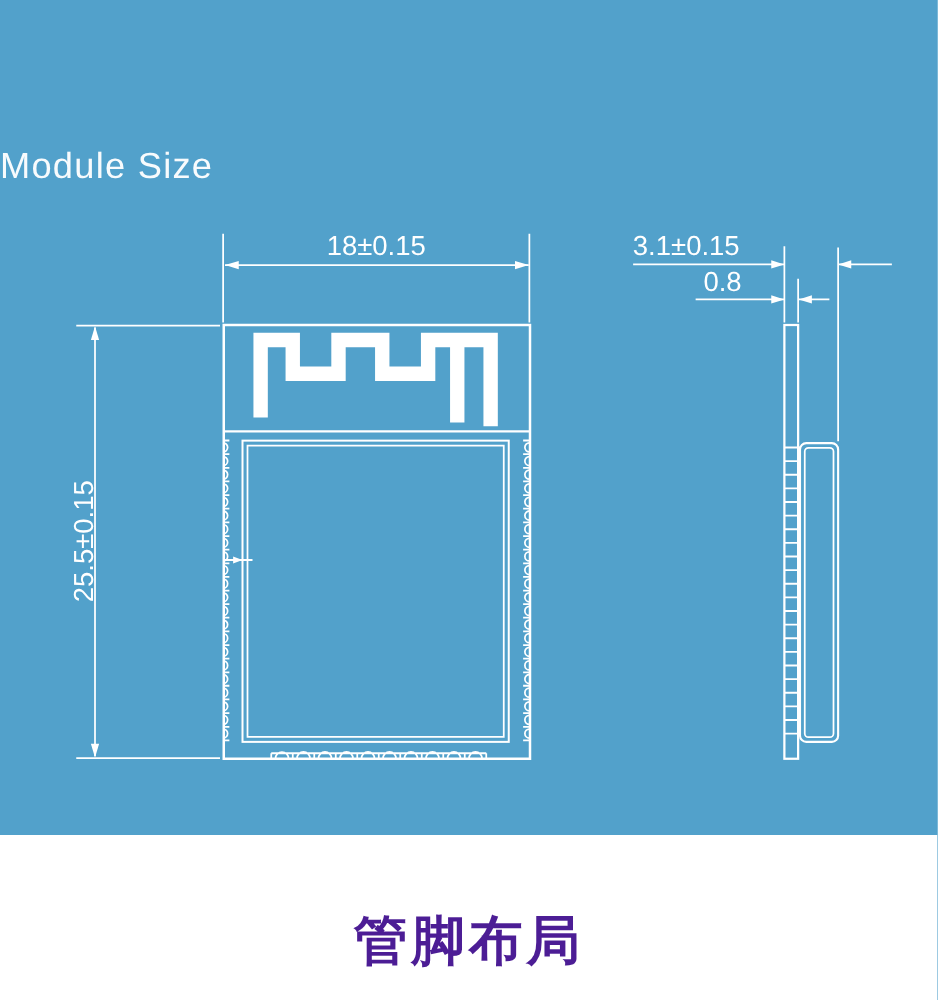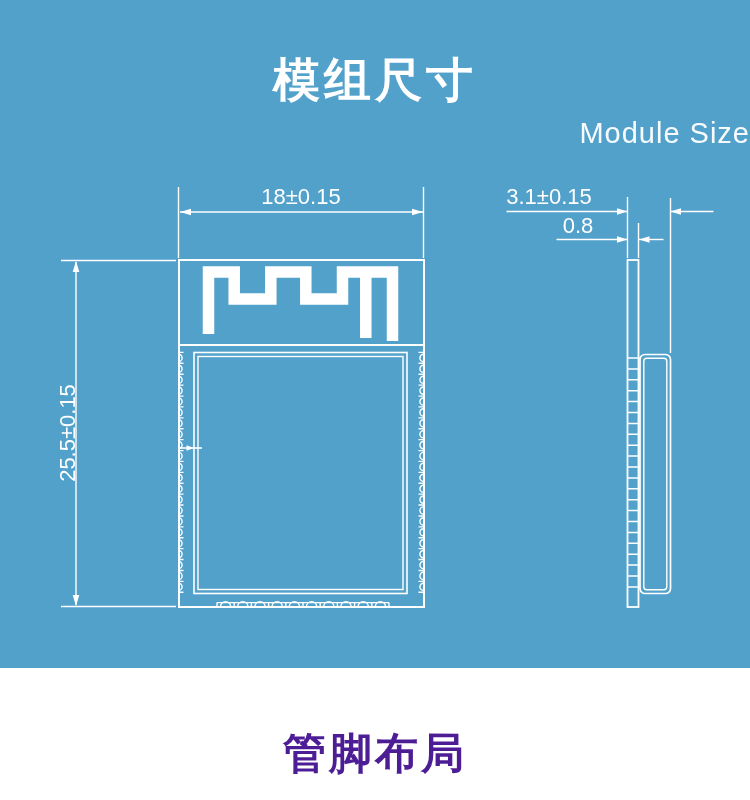--- a/index.html
+++ b/index.html
@@ -11,21 +11,21 @@
     font-family:"Liberation Sans", sans-serif;
   }
   .hero-title{
     position:absolute;top:54px;left:0;width:750px;
     margin:0;text-align:center;
     font-size:47px;line-height:1.1;font-weight:bold;
     letter-spacing:4px;color:#ffffff;
   }
   .hero-subtitle{
     position:absolute;top:118px;left:0;width:750px;
-    text-align:right;
+    text-align:left;
     font-size:29px;line-height:1.1;font-weight:normal;
     letter-spacing:1px;color:rgba(255,255,255,0.96);
   }
   .drawing-svg{position:absolute;top:0;left:0;}
   .white-band{
     position:absolute;left:0;top:668px;width:750px;height:132px;
     background:#ffffff;
   }
   .footer-title{
     position:absolute;top:730px;left:0;width:750px;
@@ -37,21 +37,20 @@
     font-family:"Liberation Sans", sans-serif;
     font-size:22px;
     fill:#ffffff;
   }
 </style>
 </head>
 <body>
 
 <div class="page">
 
-  <h1 class="hero-title">模组尺寸</h1>
   <div class="hero-subtitle">Module Size</div>
 
   <svg class="drawing-svg" width="750" height="668" viewBox="0 0 750 668" fill="none" stroke="#ffffff" stroke-width="1.6">
 
     <g>
       <rect x="179" y="260" width="245" height="347" stroke-width="2"></rect>
       <line x1="179" y1="345" x2="424" y2="345" stroke-width="1.8"></line>
       <path stroke-width="11.5" stroke-linejoin="miter" d="M208.5 334 V272 H234.2 V299 H270.8 V272 H305.8 V299 H342.5 V272 H392.5 V341 M365.8 272 V338"></path>
       <rect x="194" y="352.5" width="213" height="241" stroke-width="1.6"></rect>
       <rect x="198" y="356.5" width="205" height="233" stroke-width="1.4"></rect>

